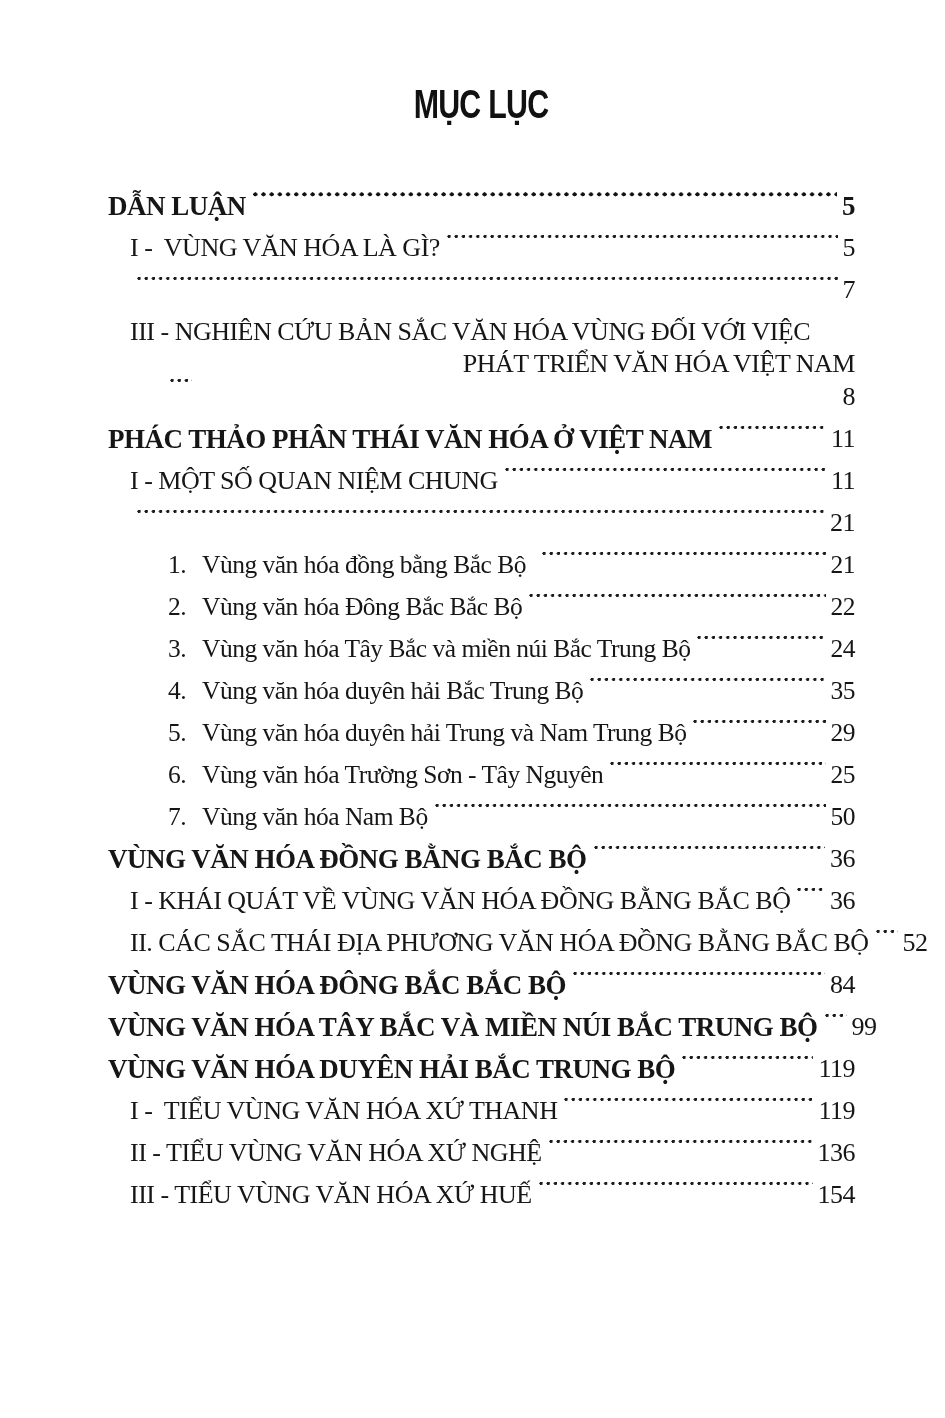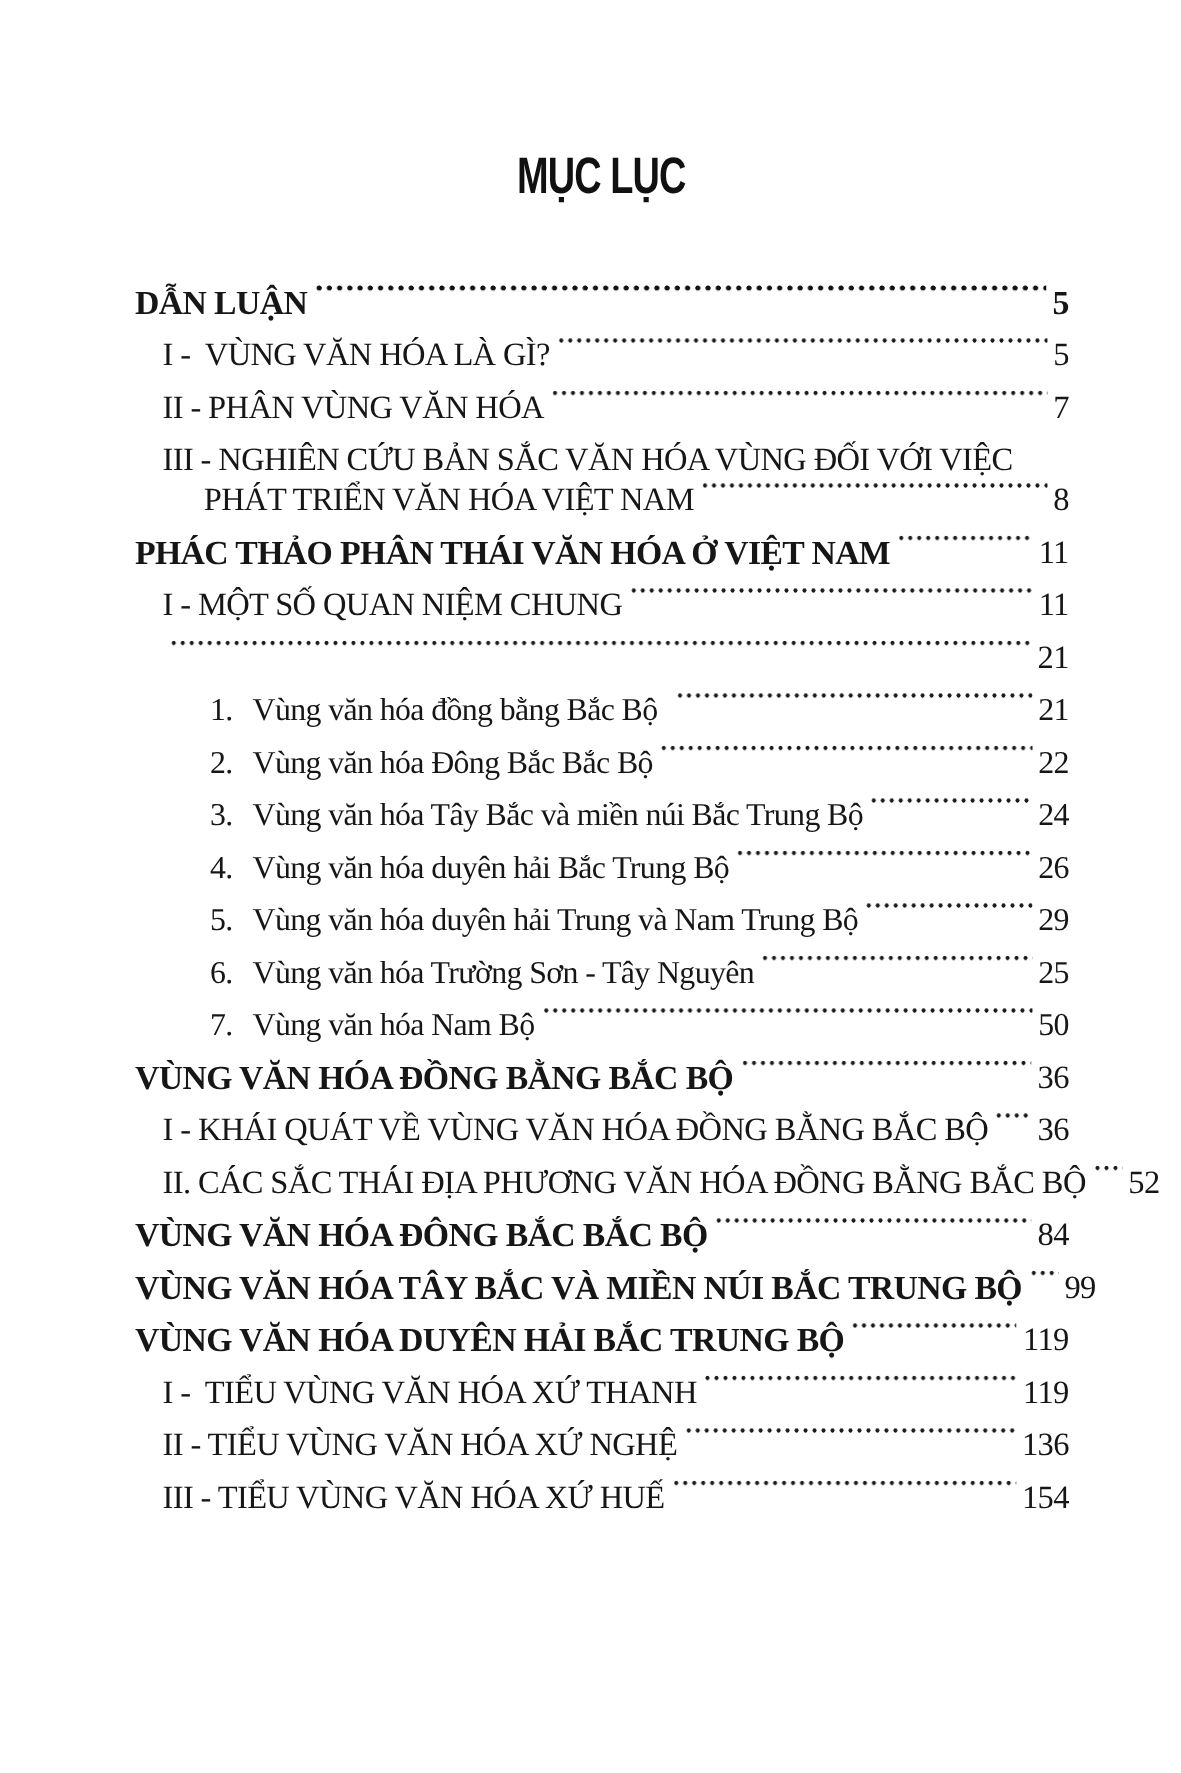--- a/index.html
+++ b/index.html
@@ -11,21 +11,21 @@
     width: 945px;
     height: 1418px;
     overflow: hidden;
     font-family: "Liberation Serif", serif;
     color: #161616;
   }
   .page {
     box-sizing: border-box;
     width: 945px;
     height: 1358px;
-    padding: 120px 90px 0 108px;
+    padding: 84px 90px 0 108px;
     background: #ffffff;
   }
   .title-wrap {
     text-align: center;
     margin-bottom: 64px;
     height: 44px;
   }
   .doc-title {
     display: inline-block;
     font-family: "Liberation Sans", sans-serif;
@@ -57,20 +57,21 @@
   .lvl1 { padding-left: 22px; }
   .lvl2 { padding-left: 60px; font-size: 25.5px; }
   .lvl2 .num {
     flex: none;
     width: 34px;
     white-space: pre;
   }
   .cont {
     padding-left: 55px;
     margin-top: -5px;
+    flex-direction: column;
   }
   .noleader { margin-bottom: 9px; }
   .sp1 { margin-top: 7px; }
   .sp2 { margin-top: 10px; }
   .dots {
     flex: 1 1 auto;
     min-width: 22px;
     height: 5px;
     margin: 0 5px 0 7px;
     align-self: baseline;
@@ -106,21 +107,20 @@
       <span class="pg">5</span>
     </div>
 
     <div class="toc-row lvl1">
       <span class="lbl">I -  VÙNG VĂN HÓA LÀ GÌ?</span>
       <span class="dots"></span>
       <span class="pg">5</span>
     </div>
 
     <div class="toc-row lvl1">
-      <span class="lbl">II - PHÂN VÙNG VĂN HÓA</span>
       <span class="dots"></span>
       <span class="pg">7</span>
     </div>
 
     <div class="toc-row lvl1 noleader">
       <span class="lbl">III - NGHIÊN CỨU BẢN SẮC VĂN HÓA VÙNG ĐỐI VỚI VIỆC</span>
     </div>
     <div class="toc-row cont">
       <span class="lbl">PHÁT TRIỂN VĂN HÓA VIỆT NAM</span>
       <span class="dots"></span>
@@ -162,21 +162,21 @@
       <span class="num">3.</span>
       <span class="lbl">Vùng văn hóa Tây Bắc và miền núi Bắc Trung Bộ</span>
       <span class="dots"></span>
       <span class="pg">24</span>
     </div>
 
     <div class="toc-row lvl2">
       <span class="num">4.</span>
       <span class="lbl">Vùng văn hóa duyên hải Bắc Trung Bộ</span>
       <span class="dots"></span>
-      <span class="pg">26</span>
+      <span class="pg">35</span>
     </div>
 
     <div class="toc-row lvl2">
       <span class="num">5.</span>
       <span class="lbl">Vùng văn hóa duyên hải Trung và Nam Trung Bộ</span>
       <span class="dots"></span>
       <span class="pg">29</span>
     </div>
 
     <div class="toc-row lvl2">

